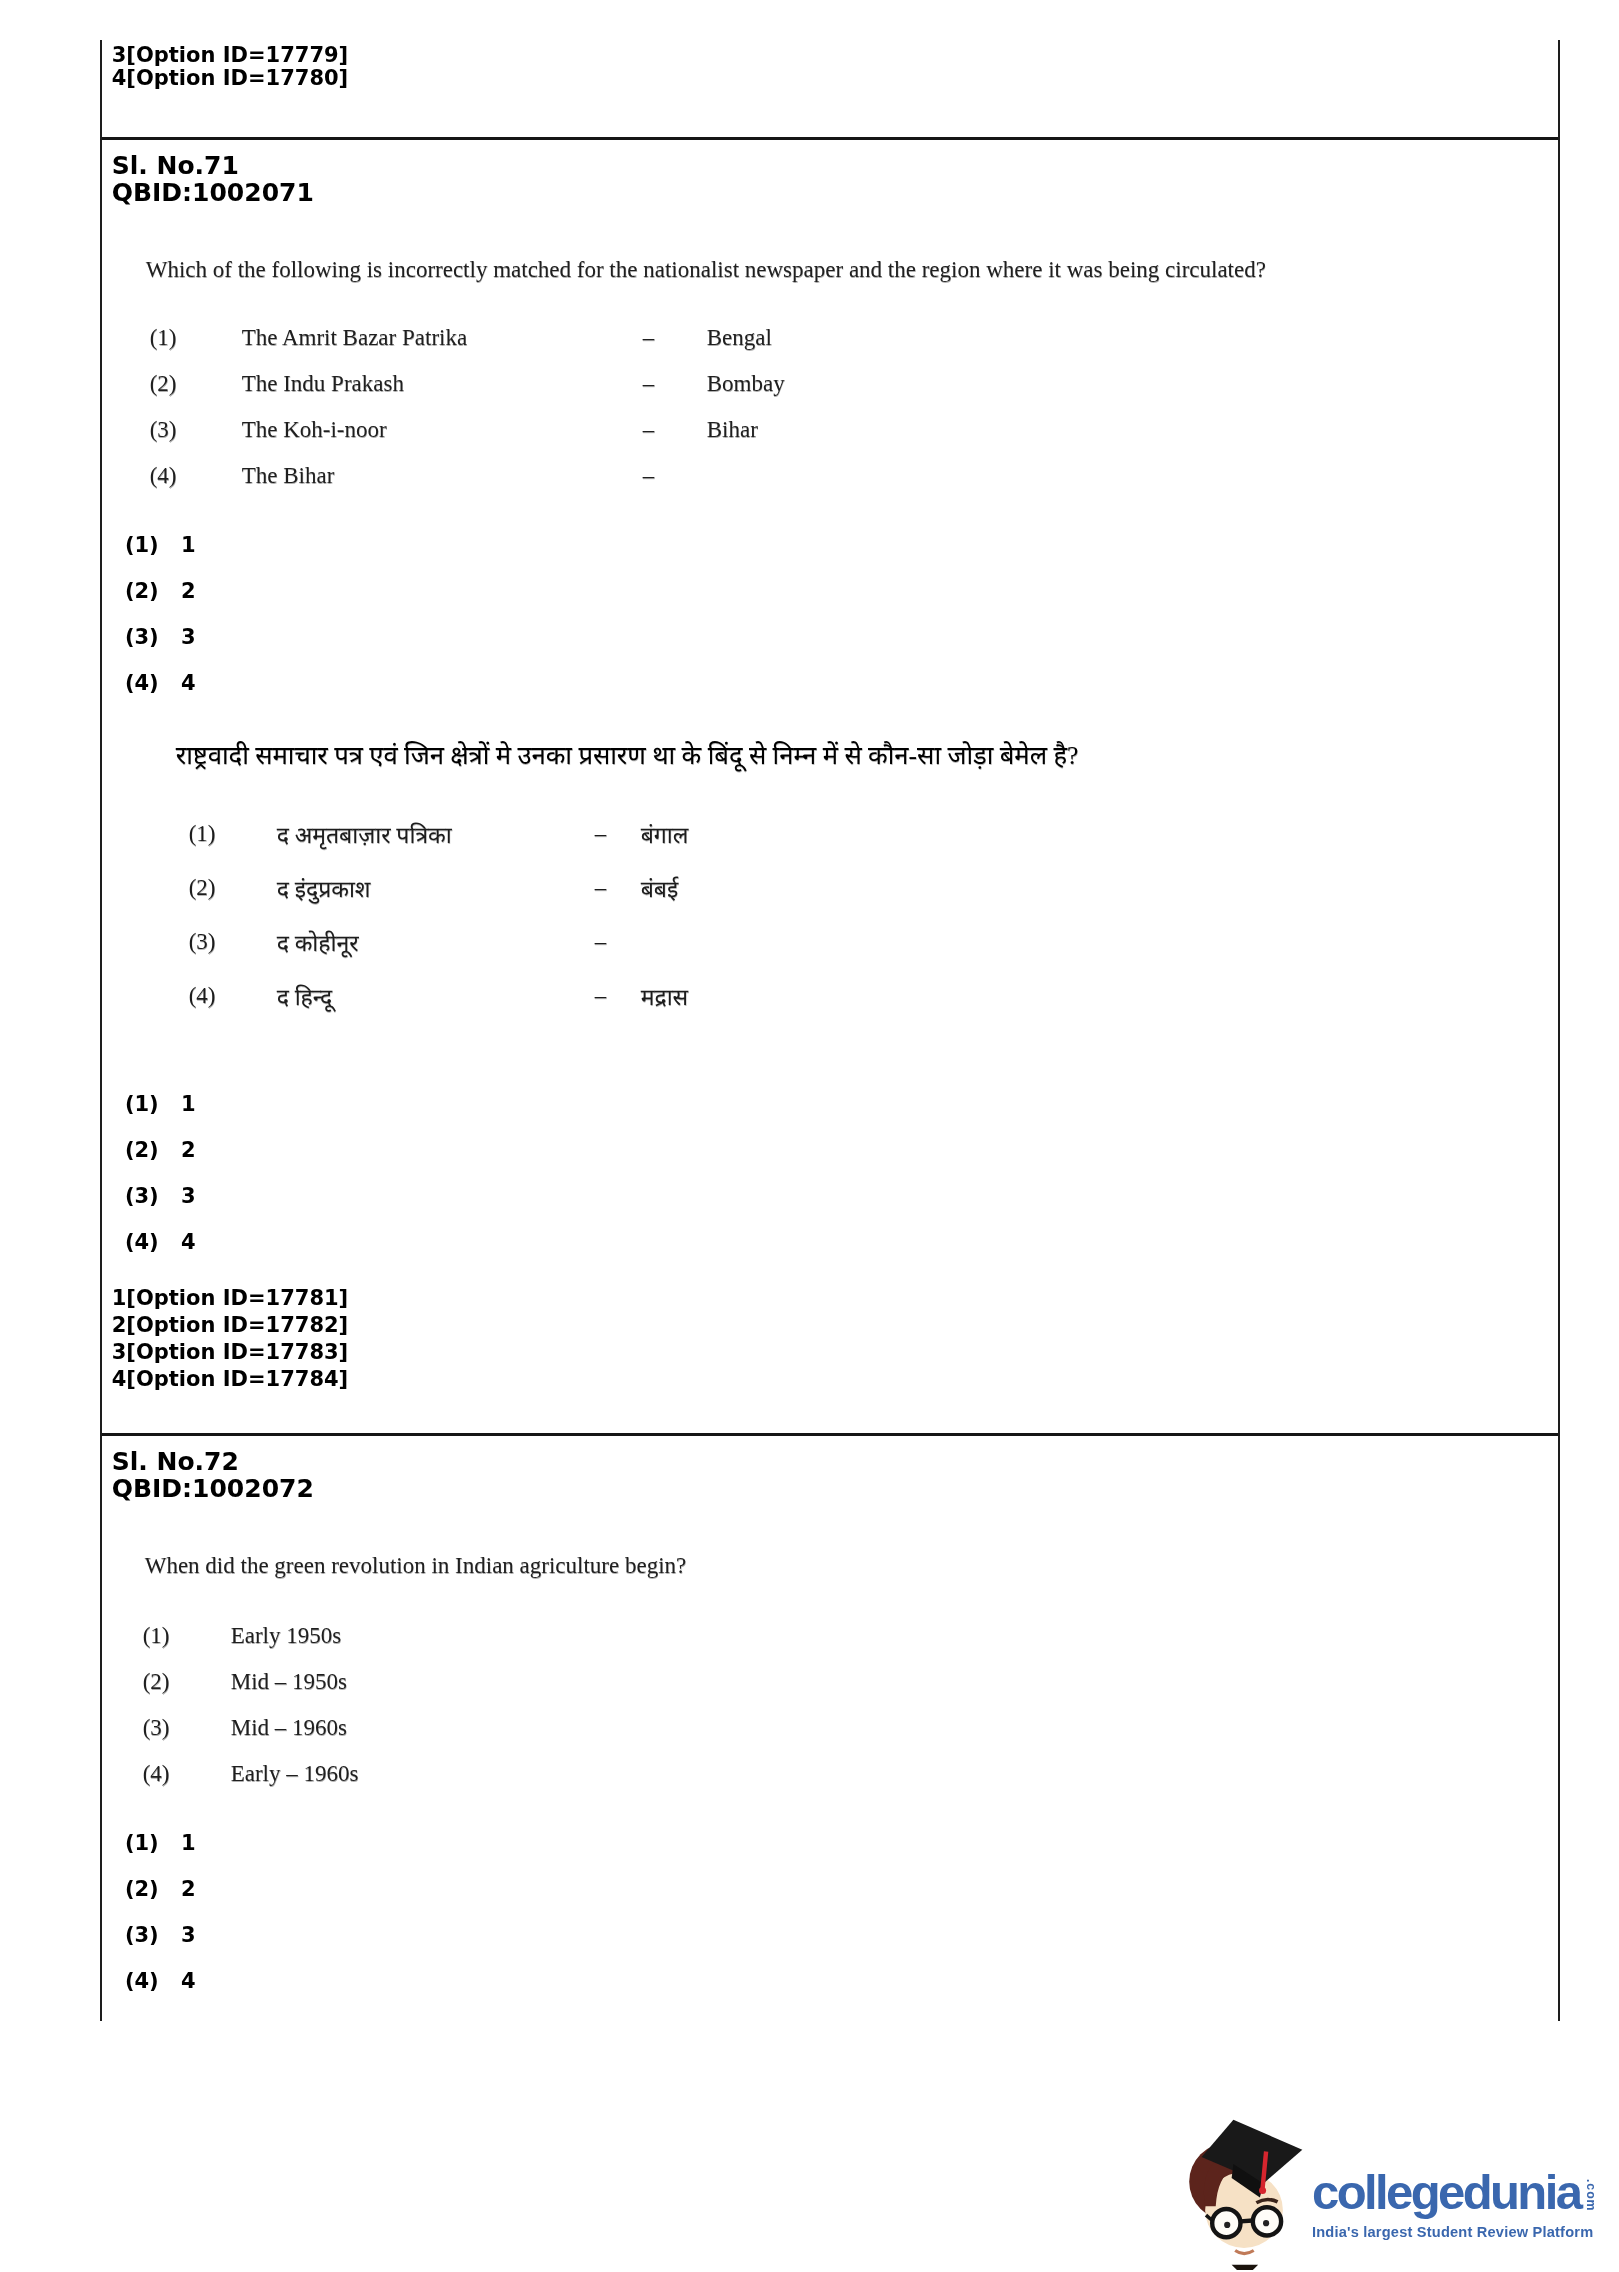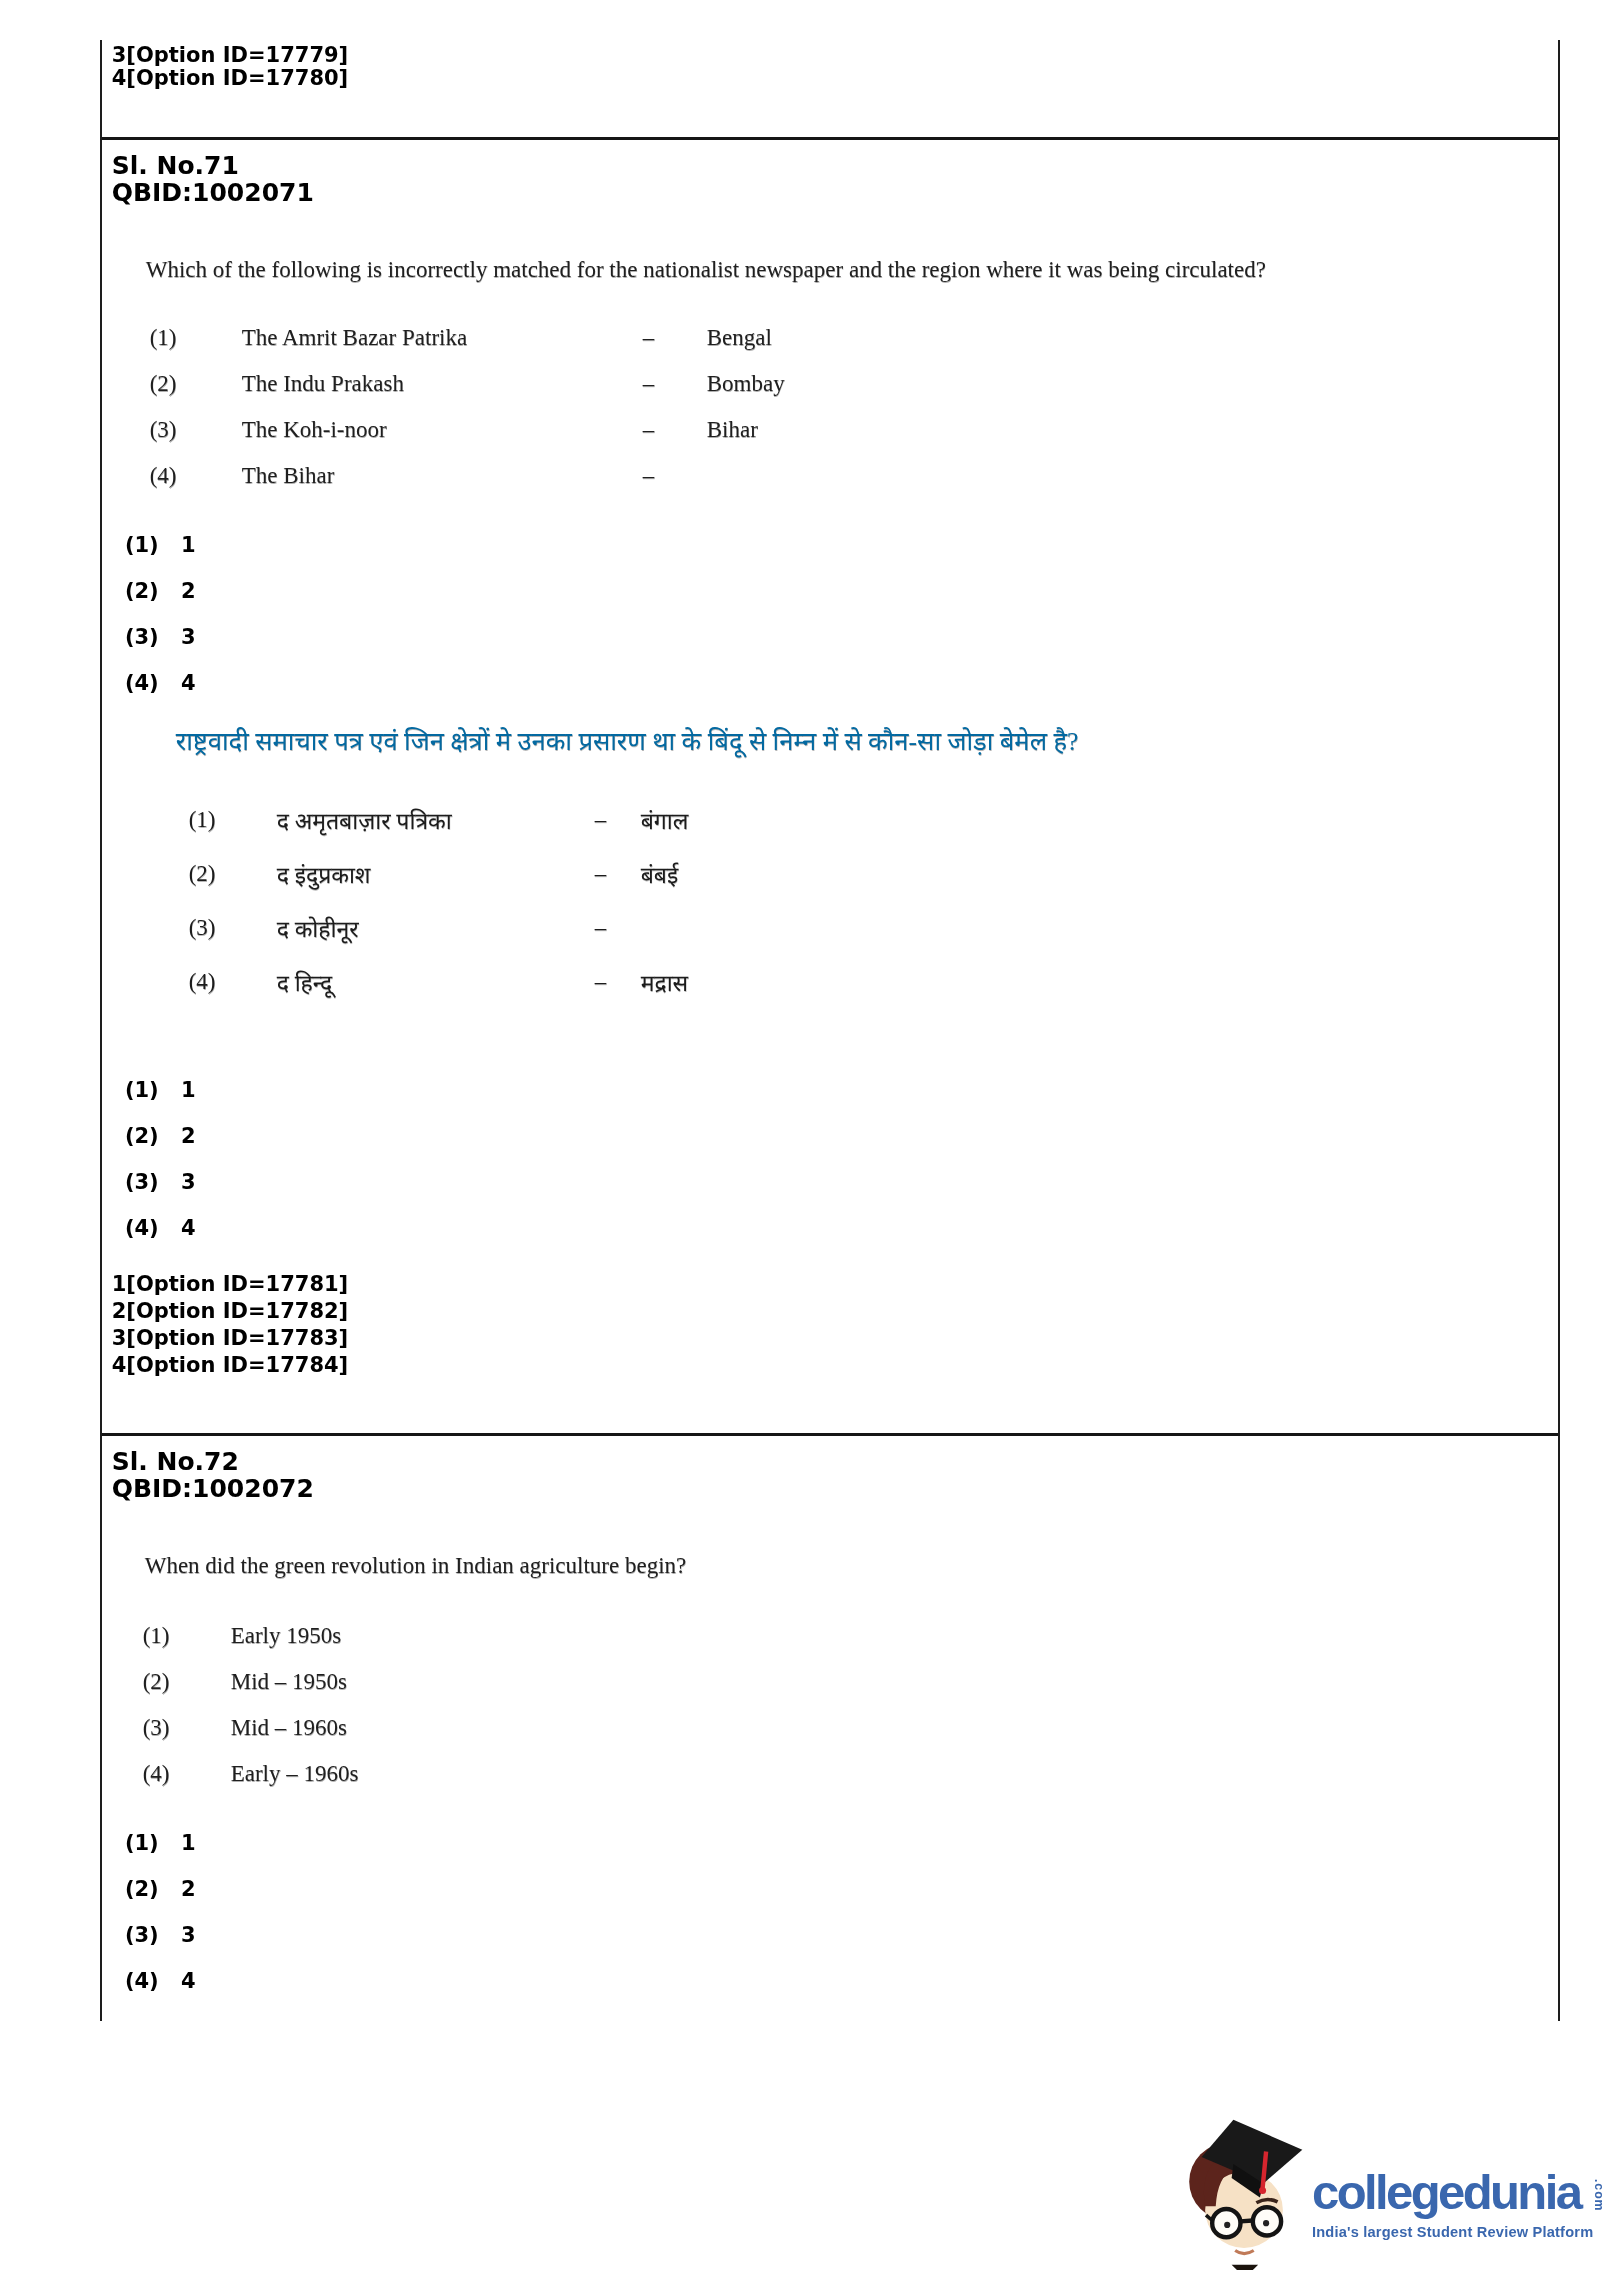--- a/index.html
+++ b/index.html
@@ -33,39 +33,39 @@
   .match-options{margin-top:30px;}
   .m-row{display:grid;grid-template-columns:92px 401px 64px auto;
          height:46px;align-items:center;font-size:23px;margin-left:38px;}
   .match-hi .m-row{grid-template-columns:88px 318px 46px auto;height:54px;margin-left:77px;}
 
   .answers{margin-top:23px;}
   .a-row{display:flex;align-items:center;height:46px;margin-left:13.2px;
          font-size:21px;}
   .a-num{width:56px;}
 
-  .question-hi{margin-top:16px;margin-left:64px;font-size:25.6px;line-height:39px;
-               font-family:"Liberation Serif",serif;color:#0369a1;
+  .question-hi{margin-top:30px;margin-left:64px;font-size:25.6px;line-height:39px;
+               font-family:"Liberation Serif",serif;color:#000000;
                text-shadow:0.4px 0.7px 0.6px rgba(95,95,95,.45);}
   .match-hi{margin-top:32px;font-family:"Liberation Serif",serif;color:#1c1c1c;
             font-size:24px;text-shadow:0.4px 0.7px 0.6px rgba(95,95,95,.45);}
   .answers-hi{margin-top:58px;}
   .optids{margin-top:19.4px;}
   .optids .optid-line{line-height:27px;}
 
   .q72-question{margin-top:48px;margin-left:33px;font-size:23px;line-height:31px;}
   .q72-options{margin-top:32px;}
   .q72-options .m-row{grid-template-columns:88px auto;margin-left:31px;}
   .q72-answers{margin-top:23px;}
 
   
   .logo-block{position:absolute;left:1173px;top:2116px;width:446px;height:157px;}
   .mascot{position:absolute;left:8.8px;top:1.8px;}
   .logo-text{position:absolute;left:139px;top:51px;white-space:nowrap;}
-  .brand-row{display:flex;align-items:flex-start;gap:8px;}
+  .brand-row{display:flex;align-items:flex-start;}
   .brand{font-size:49px;font-weight:700;letter-spacing:-2.6px;color:#3a67ae;line-height:51px;}
   .tld{writing-mode:vertical-rl;font-size:12.4px;font-weight:700;color:#3a67ae;
        margin-left:3.5px;margin-top:12.4px;letter-spacing:0.9px;}
   .tagline{font-size:14.6px;font-weight:700;color:#3a67ae;letter-spacing:0.2px;margin-top:6.2px;}
 </style>
 </head>
 <body>
 
 <div class="qtable">
 

